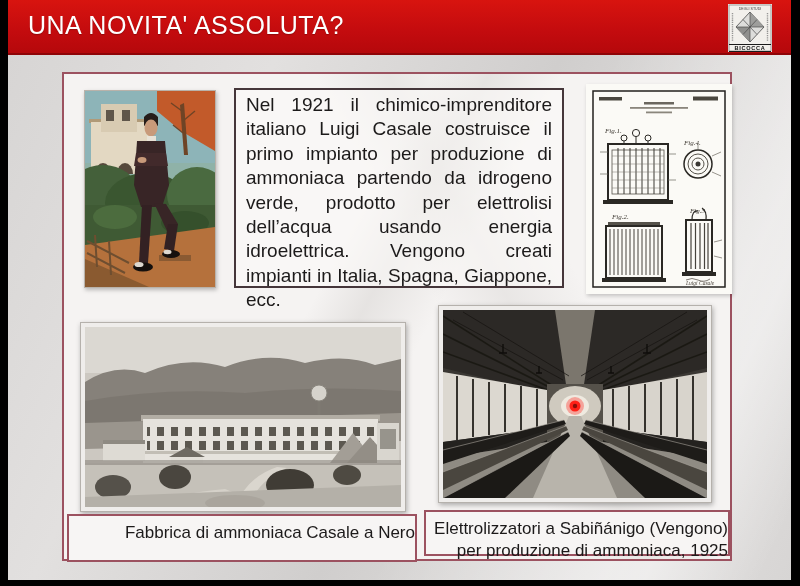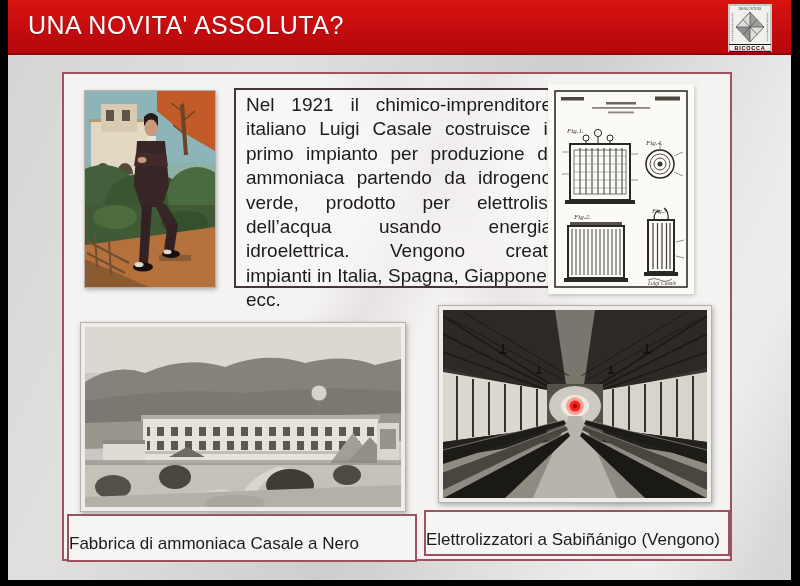--- a/index.html
+++ b/index.html
@@ -42,33 +42,33 @@
   #textbox{
     left:170px;top:14px;width:330px;height:200px;box-sizing:border-box;
     border:2px solid #45363a;background:rgba(252,250,249,0.6);
     padding:3px 10px 0 10px;
   }
   #textbox p{
     margin:0;font-size:19px;line-height:24.4px;color:#1c1a1a;
     text-align:justify;text-justify:inter-word;
   }
   
-  #patent{left:484px;top:10px;width:146px;height:210px;box-shadow:1px 2px 4px rgba(0,0,0,0.2);}
+  #patent{left:522px;top:10px;width:146px;height:210px;box-shadow:1px 2px 4px rgba(0,0,0,0.2);}
   #patent svg{display:block;width:100%;height:100%;}
   .pfig{font-size:7px;font-style:italic;fill:#3a352e;font-family:"Liberation Serif",serif;}
   .psig{font-size:5.5px;font-style:italic;fill:#4a443c;font-family:"Liberation Serif",serif;}
   
   .photo{background:#efedeb;border:1px solid #b5b1ac;box-shadow:1px 2px 5px rgba(0,0,0,0.3);padding:4px;}
   #photo-factory{left:16px;top:248px;width:316px;height:180px;}
   #photo-hall{left:374px;top:231px;width:264px;height:188px;}
   .photo svg{display:block;width:100%;height:100%;}
   
   .caption{
     box-sizing:border-box;border:2px solid #9c5260;background:#f7f5f4;
-    text-align:left;color:#1c1a1a;font-size:17px;line-height:21.5px;padding-top:17px;
+    text-align:right;color:#1c1a1a;font-size:17px;line-height:21.5px;padding-top:6px;
   }
   #caption-factory{left:3px;top:440px;width:350px;height:48px;}
   #caption-hall{left:360px;top:436px;width:306px;height:46px;}
   .cap-line{white-space:nowrap;}
 </style>
 </head>
 <body>
 
 <div id="screen">
   <div id="stage">
@@ -252,17 +252,18 @@
           <circle cx="132" cy="96" r="5.5" fill="#ff2017"></circle>
           <circle cx="132" cy="96" r="2.2" fill="#8a0f0a"></circle>
         </svg>
       </div>
 
       <div id="caption-factory" class="abs caption">
         <div class="cap-line">Fabbrica di ammoniaca Casale a Nero</div>
       </div>
       <div id="caption-hall" class="abs caption">
         <div class="cap-line">Elettrolizzatori a Sabiñánigo (Vengono)</div>
+        <div class="cap-line">per produzione di ammoniaca, 1925</div>
       </div>
 
     </div>
   </div>
 </div>
 
 </body></html>

